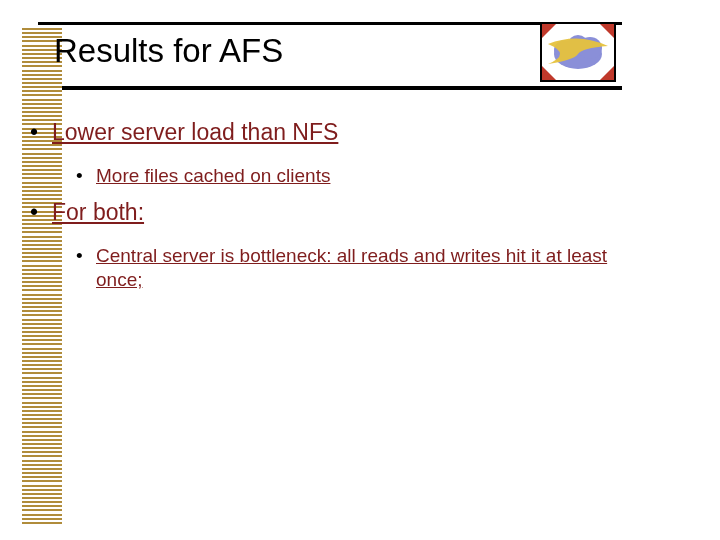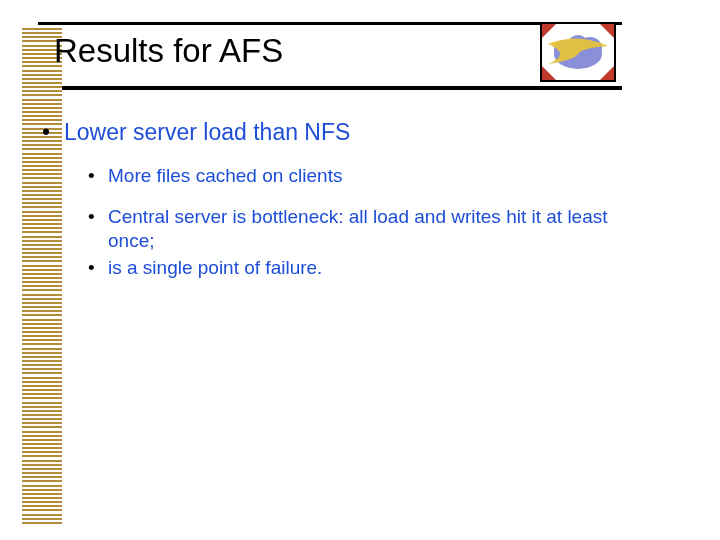--- a/index.html
+++ b/index.html
@@ -69,26 +69,27 @@
     background: #fff;
     overflow: hidden;
   }
   .logo-box svg {
     position: absolute;
     inset: 0;
   }
   
   .body {
     position: absolute;
-    left: 36px;
+    left: 24px;
     top: 118px;
     right: 40px;
     font-size: 23px;
     line-height: 1.25;
-    color: #1d4ed8;
+    color: #7f1d1d;
+    text-decoration: underline;
   }
   .lvl1 {
     position: relative;
     padding-left: 28px;
     margin-bottom: 4px;
   }
   .lvl1::before {
     content: "•";
     position: absolute;
     left: 6px;
@@ -261,19 +262,19 @@
       <ellipse cx="36" cy="20" rx="10" ry="9" fill="#8a8fd8"></ellipse>
       <path d="M6 20 Q 36 8 66 22 Q 40 24 36 30 Q 32 36 6 40 Q 30 30 6 20 Z" fill="#e6c23d" opacity="0.95"></path>
     </svg>
   </div>
 
   <div class="body" id="body">
       <div class="lvl1">Lower server load than NFS</div>
       <div class="sub">
         <div class="lvl2">More files cached on clients</div>
       </div>
+      <div class="lvl1">For both:</div>
       <div class="sub">
-        <div class="lvl2">Central server is bottleneck:  all load and writes hit it at least once;</div>
-        <div class="lvl2">is a single point of failure.</div>
+        <div class="lvl2">Central server is bottleneck:  all reads and writes hit it at least once;</div>
       </div>
     </div>
 
 </div>
 
 </body></html>

